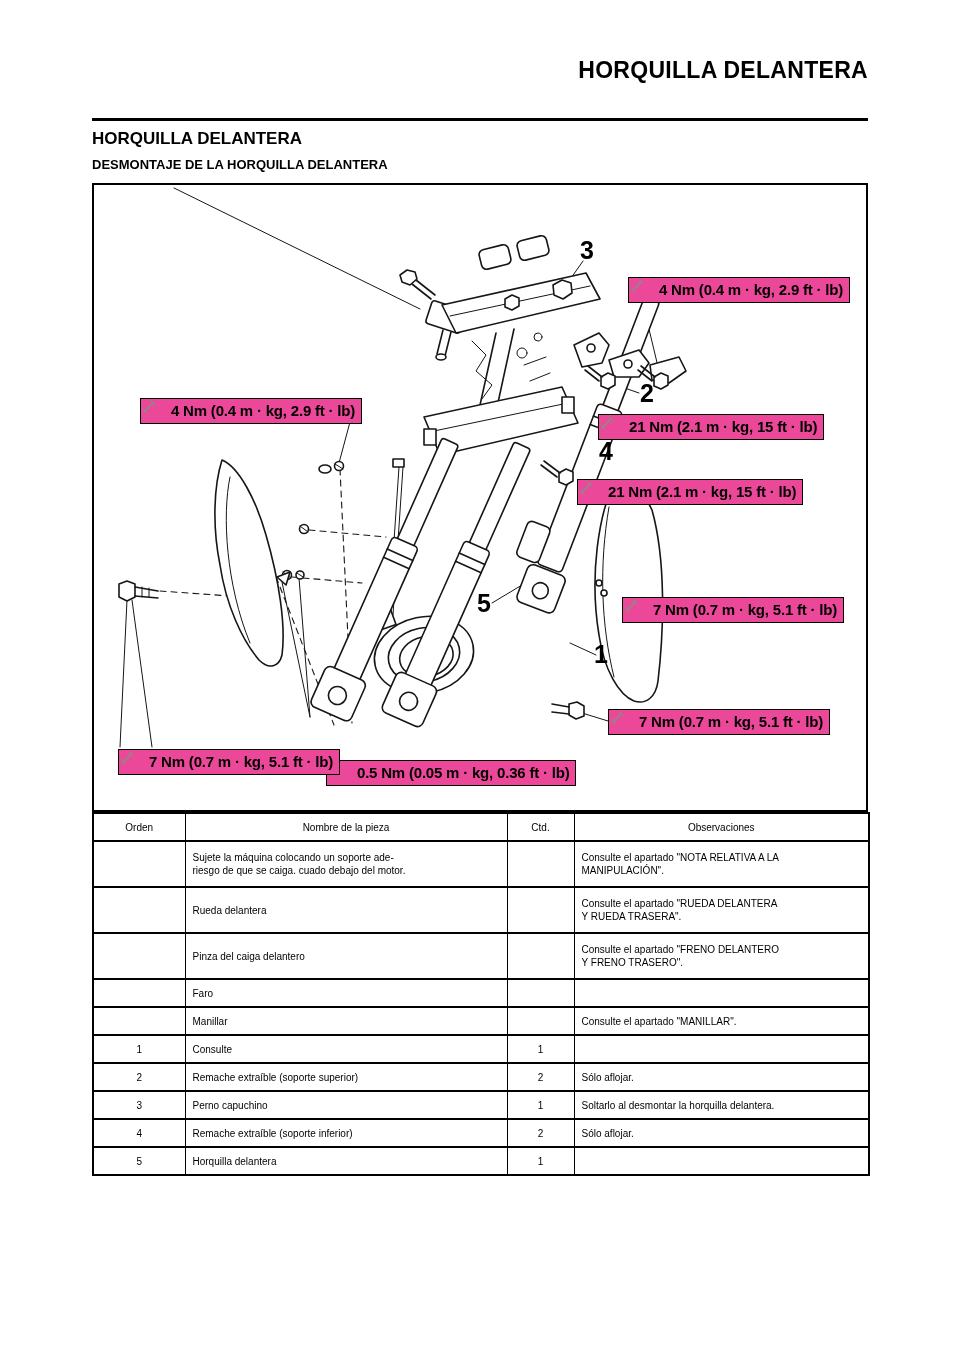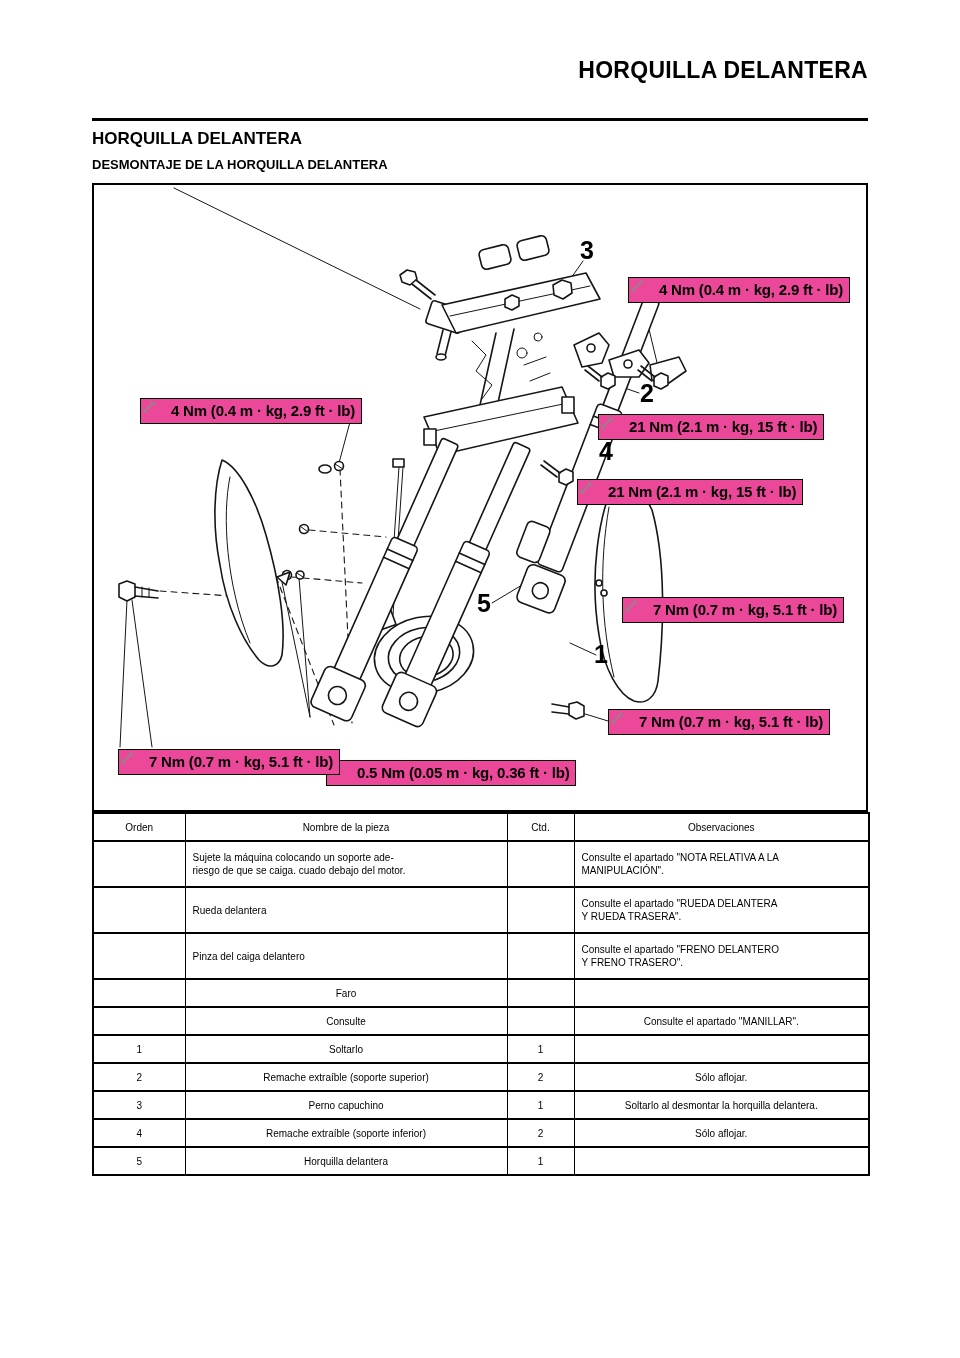--- a/index.html
+++ b/index.html
@@ -17,21 +17,21 @@
   .callout .ct{padding:4px 6px 5px 6px;white-space:nowrap;}
   .plabel{position:absolute;font-weight:bold;font-size:25px;line-height:1;z-index:3;}
   .ptable{position:absolute;left:92px;top:812px;width:776px;border-collapse:collapse;table-layout:fixed;
           font-size:10px;line-height:1.3;}
   .ptable td,.ptable th{border-left:1.5px solid #000;border-right:1.5px solid #000;
           border-top:2.5px solid #000;border-bottom:2.5px solid #000;
           padding:3px 7px;vertical-align:middle;font-weight:normal;white-space:pre-line;overflow:hidden;}
   .ptable{border:2px solid #000;}
   .ptable th{text-align:center;height:20px;}
   .ptable td.c{text-align:center;}
-  .ptable tr.s td{height:20px;text-align:center;}
+  .ptable tr.s td{height:20px;}
   .ptable tr.d td{height:38px;}
   .pagenum{position:absolute;left:0;top:1269px;width:960px;text-align:center;font-size:19px;font-weight:bold;margin-top:24px;}
   .watermark{position:absolute;right:70px;top:1325px;font-size:26px;color:#a16207;letter-spacing:.5px;}
 </style>
 </head>
 <body>
 
 <div class="page">
 
   <div class="hdr-title">HORQUILLA DELANTERA</div>
@@ -351,27 +351,27 @@
 Y FRENO TRASERO".</td>
     </tr>
     <tr class="s">
       <td class="c"></td>
       <td>Faro</td>
       <td class="c"></td>
       <td></td>
     </tr>
     <tr class="s">
       <td class="c"></td>
+      <td>Manillar</td>
+      <td class="c"></td>
+      <td>Consulte el apartado "MANILLAR".</td>
+    </tr>
+    <tr class="s">
+      <td class="c">1</td>
       <td>Consulte</td>
-      <td class="c"></td>
-      <td>Consulte el apartado "MANILLAR".</td>
-    </tr>
-    <tr class="s">
-      <td class="c">1</td>
-      <td>Soltarlo</td>
       <td class="c">1</td>
       <td></td>
     </tr>
     <tr class="s">
       <td class="c">2</td>
       <td>Remache extraíble (soporte superior)</td>
       <td class="c">2</td>
       <td>Sólo aflojar.</td>
     </tr>
     <tr class="s">

